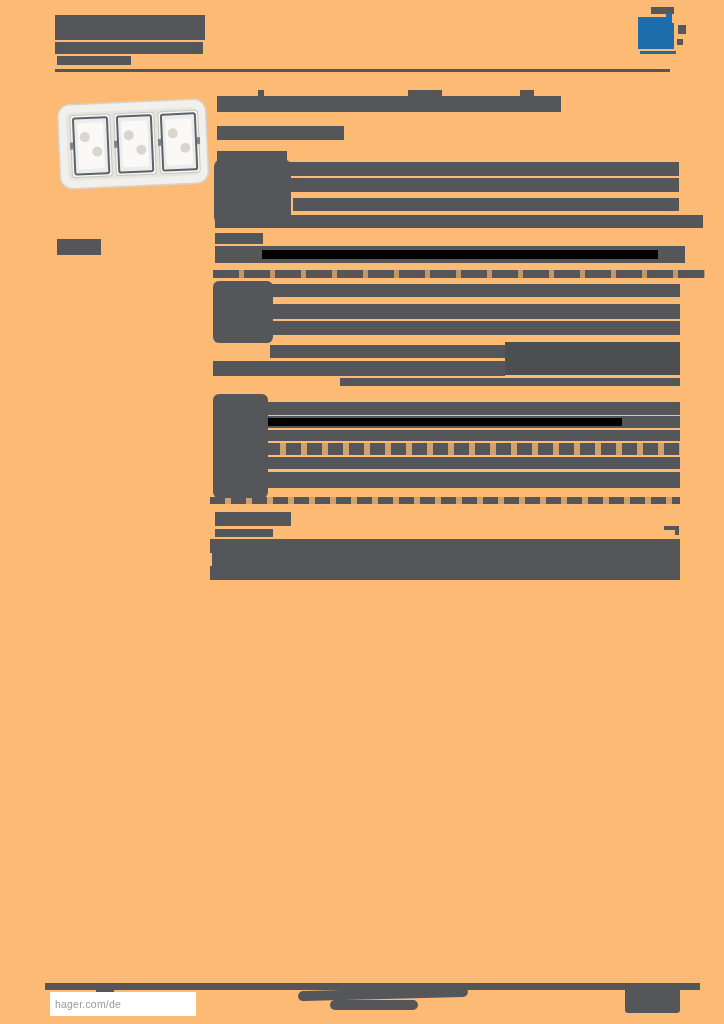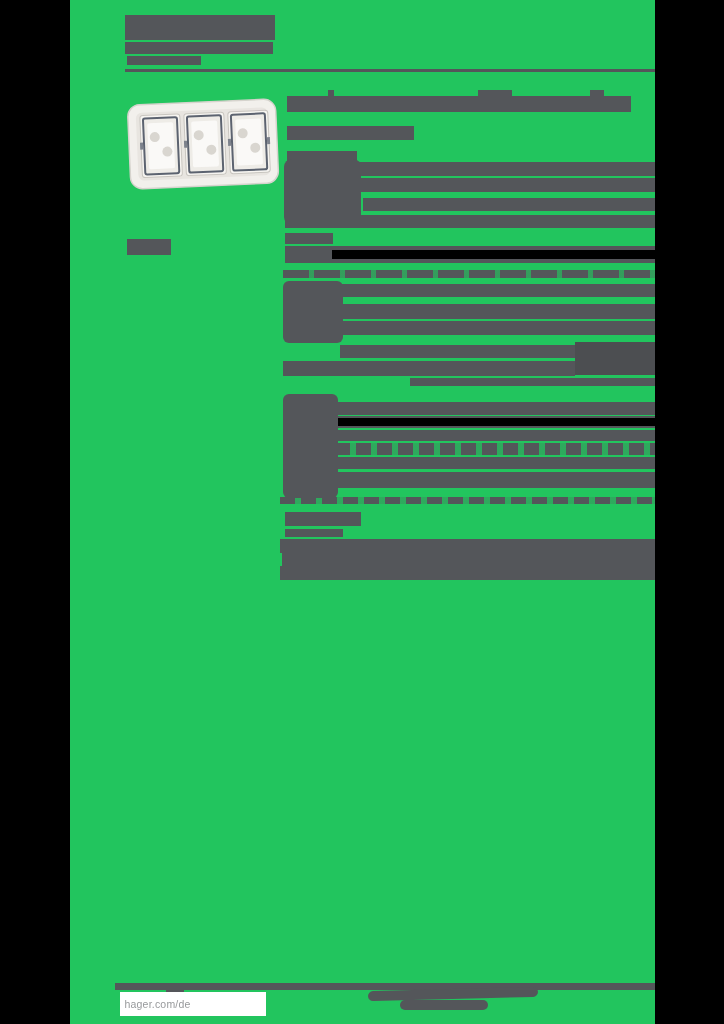--- a/index.html
+++ b/index.html
@@ -1,18 +1,18 @@
 <!DOCTYPE html>
 <html><head>
 <meta charset="utf-8">
 <style>
   html,body{margin:0;padding:0;background:#000;}
   .page{
-    position:relative;width:585px;height:1024px;margin:0 auto;
-    background:#22c55e;overflow:hidden;
+    position:relative;width:724px;height:1024px;margin:0 auto;
+    background:#fdba74;overflow:hidden;
     font-family:"Liberation Sans", sans-serif;
   }
   .r{position:absolute;background:#54565a;}
   .r.dk{background:#4c4e51;}
   .r.round{border-radius:8px;}
   .hollow-inner{position:absolute;background:#000;}
   .dotted{
     position:absolute;
     background:repeating-linear-gradient(90deg,#54565a 0 15px,rgba(84,86,90,.25) 15px 21px);
   }

